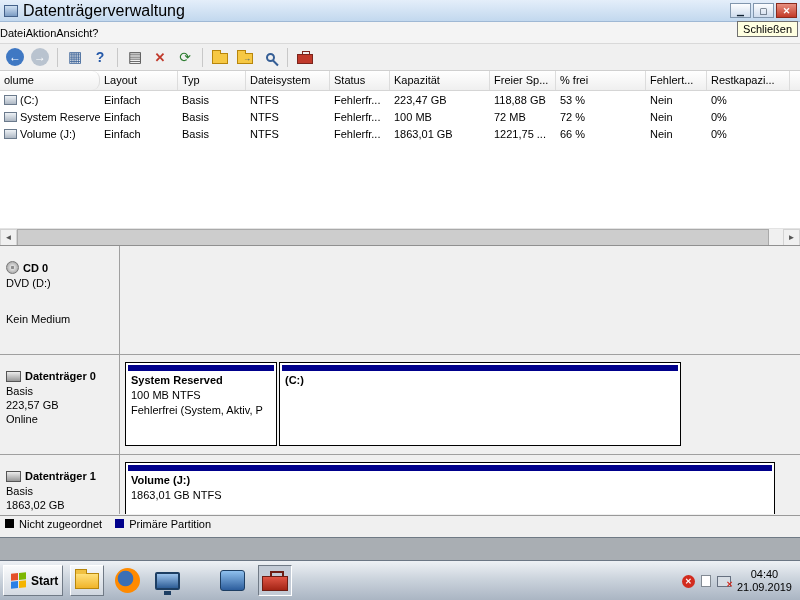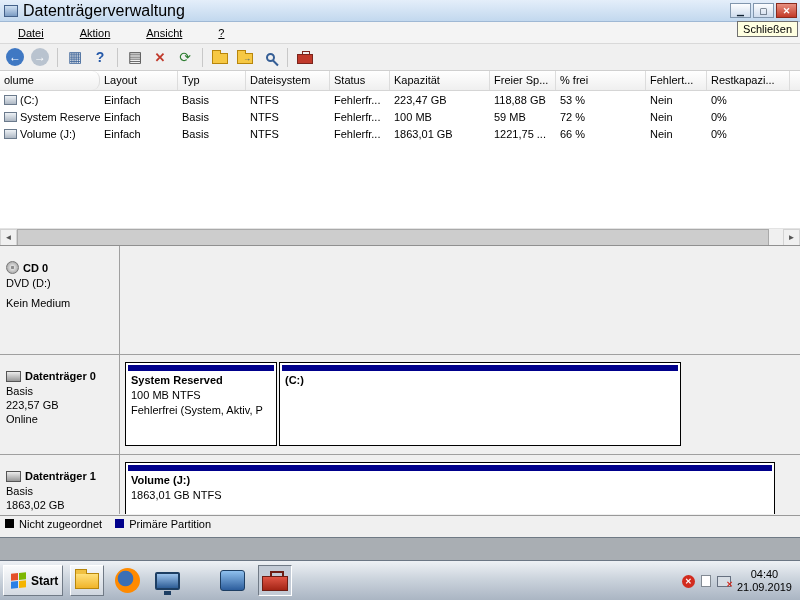--- a/index.html
+++ b/index.html
@@ -23,21 +23,21 @@
           align-items:center; justify-content:center; font-size:9px; color:#123; }
   .wbtn.close { background:linear-gradient(#e89080,#c23a28); color:#fff;
                 border-color:#8a2a1c; font-weight:bold; }
   .tooltip { position:absolute; top:21px; right:2px; background:#ffffe1;
              border:1px solid #707070; padding:1px 5px; font-size:11px; z-index:50; }
 
   
   .menubar { position:absolute; left:0; top:22px; width:800px; height:22px;
              background:#f4f4f4; border-bottom:1px solid #d9d9d9;
              display:flex; align-items:center; }
-  .menu-item { padding:3px 18px;text-decoration:underline; }
+  .menu-item { padding:3px 0; }
   .toolbar { position:absolute; left:0; top:44px; width:800px; height:27px;
              background:#f0f0f0; border-bottom:1px solid #cfcfcf;
              display:flex; align-items:center; padding-left:4px; gap:3px; }
   .sep { width:1px; height:19px; background:#c8c8c8; margin:0 3px; }
   .tbtn { width:22px; height:22px; display:flex; align-items:center; justify-content:center; }
   .nav { width:18px; height:18px; border-radius:50%; color:#fff; font-size:12px;
          display:flex; align-items:center; justify-content:center; }
   .nav.back { background:#3f78c3; }
   .nav.fwd  { background:#b9c3cf; }
   .g-console::before { content:"▦"; color:#355e95; font-size:15px; }
@@ -85,21 +85,21 @@
 
   
   .splitter { position:absolute; left:0; top:245px; width:800px; height:1px; background:#909090; }
   .pane { position:absolute; left:0; top:246px; width:800px; height:269px; background:#f0f0f0; }
   .disk-row { position:relative; width:100%; border-bottom:1px solid #a0a0a0; overflow:hidden; }
   .row-cd { height:109px; } .row-d0 { height:100px; } .row-d1 { height:59px; border-bottom:none;text-decoration:underline; }
   .disk-info { position:absolute; left:0; top:0; bottom:0; width:120px;
                border-right:1px solid #a0a0a0; padding:15px 6px; }
   .dname { display:flex; align-items:center; gap:4px; font-weight:bold; margin-bottom:3px; }
   .dline { margin-top:2px; }
-  .media-line { margin-top:8px; }
+  .media-line { margin-top:24px; }
   .cd-ico { width:13px; height:13px; border-radius:50%; flex:none;
             background:radial-gradient(circle,#8d8d8d 18%,#e3e3e3 20%,#b5b5b5 65%,#8d8d8d 100%);
             border:1px solid #777; }
   .disk-ico { width:15px; height:11px; flex:none;
               background:linear-gradient(#ececec,#979797); border:1px solid #555; }
   .part { position:absolute; top:7px; height:84px; background:#fff; border:1px solid #000;
           padding:2px; overflow:hidden; }
   .stripe { height:6px; margin-bottom:3px; }
   .ptitle { font-weight:bold; white-space:nowrap; overflow:hidden; padding-left:3px; }
   .pline { white-space:nowrap; overflow:hidden; padding-left:3px; margin-top:3px; }
@@ -248,21 +248,21 @@
       <div class="lrow">
         <div class="c0">
             <span class="vol-ico"></span>
             <span>System Reserved</span>
           </div>
         <div class="c1">Einfach</div>
         <div class="c2">Basis</div>
         <div class="c3">NTFS</div>
         <div class="c4">Fehlerfr...</div>
         <div class="c5">100 MB</div>
-        <div class="c6">59 MB</div>
+        <div class="c6">72 MB</div>
         <div class="c7">72 %</div>
         <div class="c8">Nein</div>
         <div class="c9">0%</div>
       </div>
 
       <div class="lrow">
         <div class="c0">
             <span class="vol-ico"></span>
             <span>Volume (J:)</span>
           </div>

